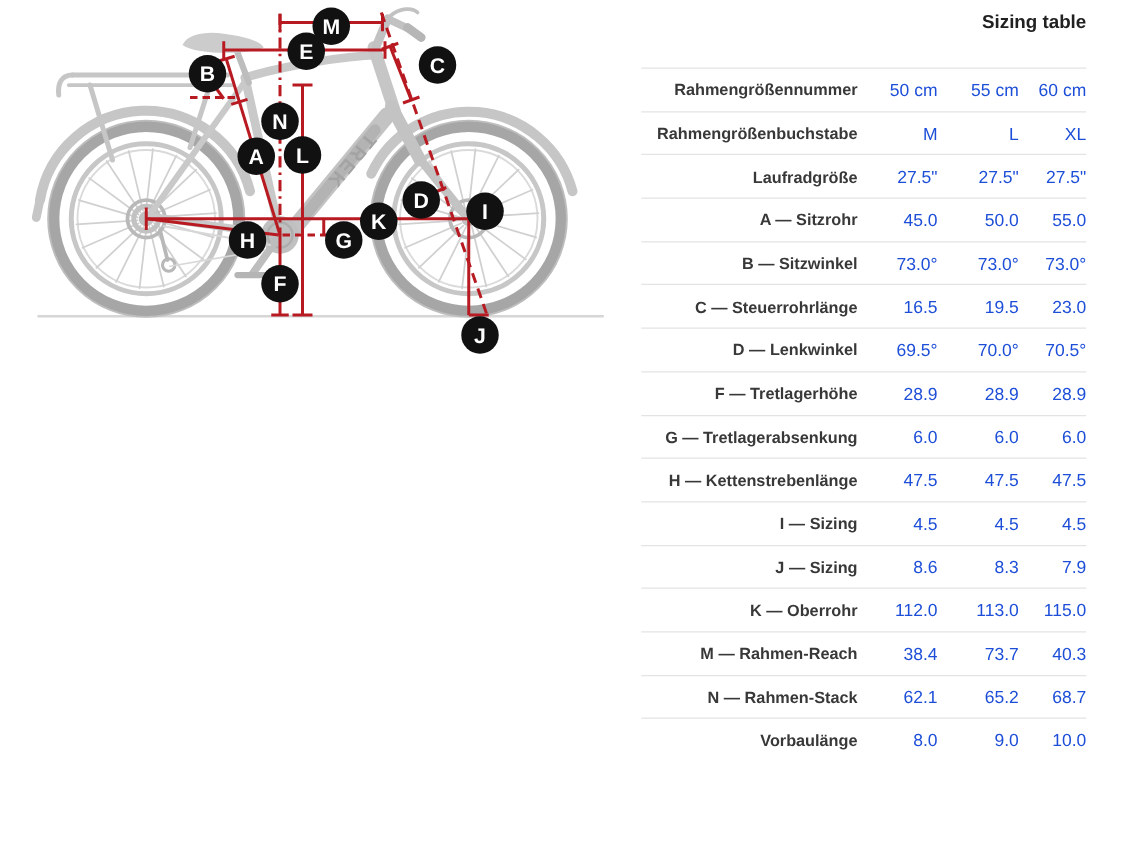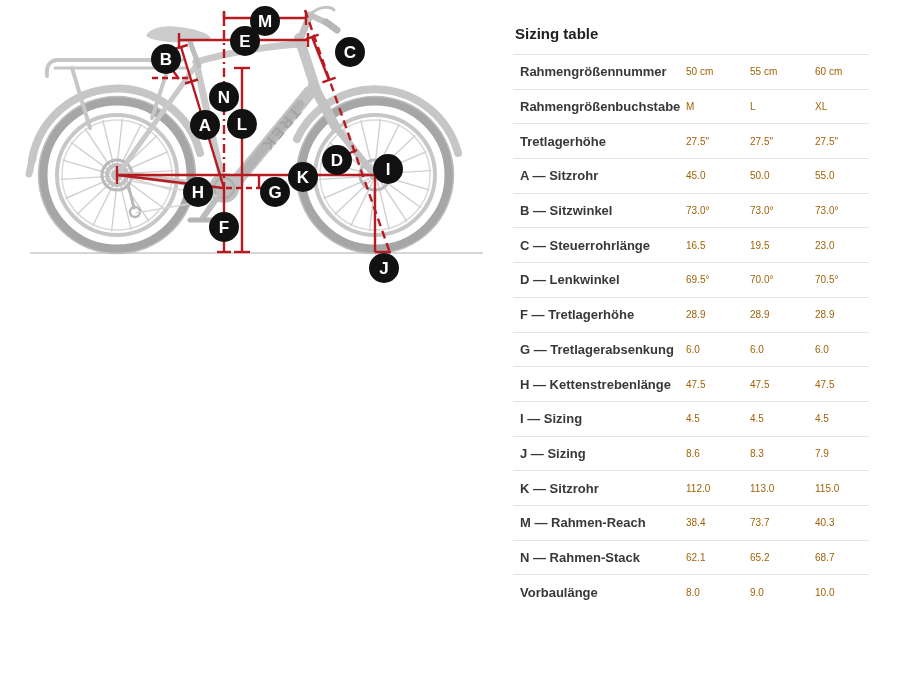--- a/index.html
+++ b/index.html
@@ -26,38 +26,38 @@
   .marker-letter{
     fill:#ffffff;font-family:"Liberation Sans",sans-serif;
     font-size:17px;font-weight:bold;text-anchor:middle;
   }
   .brand-logo-text{
     fill:#a3a3a3;font-family:"Liberation Sans",sans-serif;
     font-size:15px;font-weight:bold;letter-spacing:3px;
   }
   
   .sizing-table{
-    position:absolute;left:513px;top:16px;width:356px;
+    position:absolute;left:513px;top:0;width:356px;text-align:right;
   }
   .sizing-title{
     margin:8px 0 0 2px;
     font-size:15px;font-weight:bold;color:#212121;line-height:20px;
   }
-  .rows{margin-top:10px;border-top:1px solid var(--divider);}
+  .rows{margin-top:26px;border-top:1px solid var(--divider);}
   .trow{
     display:grid;
     grid-template-columns:166px 64px 65px 1fr;
     align-items:center;
     height:33.7px;
     border-bottom:1px solid var(--divider);
     padding-left:7px;
   }
   .trow.last{border-bottom:none;height:34px;}
   .tlabel{font-size:13px;font-weight:bold;color:#383838;}
-  .tval{font-size:10px;color:#a16207;}
+  .tval{font-size:14px;color:#1d4ed8;}
 </style>
 </head>
 <body>
 
 <div class="screen">
 
   <svg class="diagram" viewBox="0 0 505 683" xmlns="http://www.w3.org/2000/svg">
 
     <line x1="30" y1="253" x2="483" y2="253" stroke="#d6d6d6" stroke-width="2"></line>
 
@@ -311,21 +311,21 @@
       <div class="tval">55 cm</div>
       <div class="tval">60 cm</div>
     </div>
         <div class="trow">
       <div class="tlabel">Rahmengrößenbuchstabe</div>
       <div class="tval">M</div>
       <div class="tval">L</div>
       <div class="tval">XL</div>
     </div>
         <div class="trow">
-      <div class="tlabel">Tretlagerhöhe</div>
+      <div class="tlabel">Laufradgröße</div>
       <div class="tval">27.5"</div>
       <div class="tval">27.5"</div>
       <div class="tval">27.5"</div>
     </div>
         <div class="trow">
       <div class="tlabel">A — Sitzrohr</div>
       <div class="tval">45.0</div>
       <div class="tval">50.0</div>
       <div class="tval">55.0</div>
     </div>
@@ -371,21 +371,21 @@
       <div class="tval">4.5</div>
       <div class="tval">4.5</div>
     </div>
         <div class="trow">
       <div class="tlabel">J — Sizing</div>
       <div class="tval">8.6</div>
       <div class="tval">8.3</div>
       <div class="tval">7.9</div>
     </div>
         <div class="trow">
-      <div class="tlabel">K — Sitzrohr</div>
+      <div class="tlabel">K — Oberrohr</div>
       <div class="tval">112.0</div>
       <div class="tval">113.0</div>
       <div class="tval">115.0</div>
     </div>
         <div class="trow">
       <div class="tlabel">M — Rahmen-Reach</div>
       <div class="tval">38.4</div>
       <div class="tval">73.7</div>
       <div class="tval">40.3</div>
     </div>

